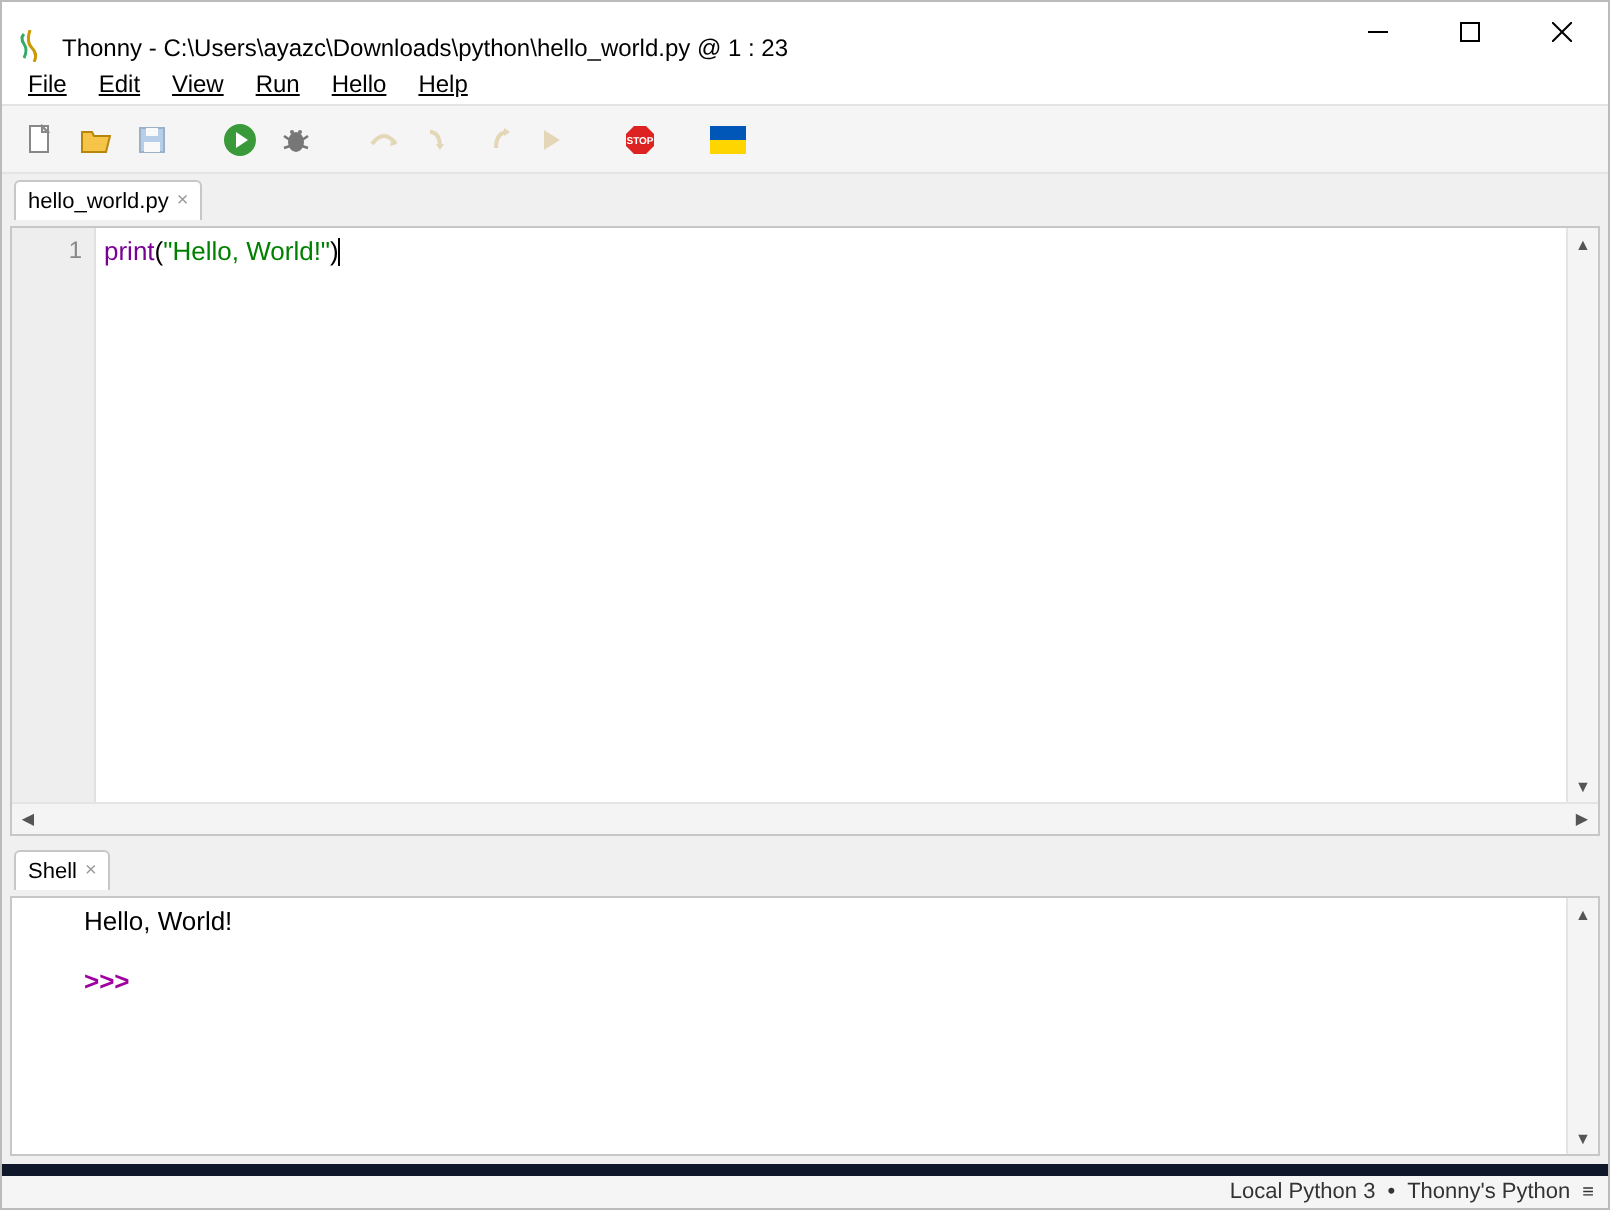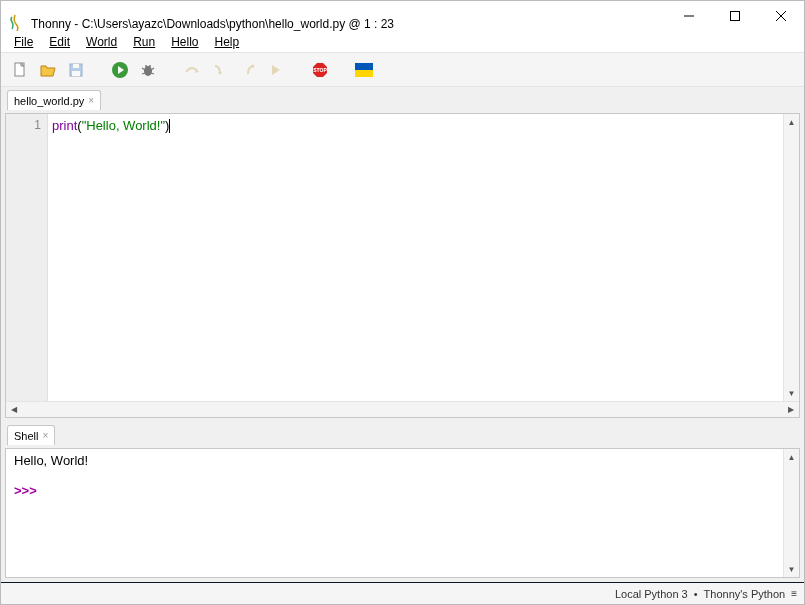--- a/index.html
+++ b/index.html
@@ -29,24 +29,24 @@
 .code-text { padding: 4px 4px; white-space: pre; flex: 1; }
 .tok-fn { color: #7b0096; }
 .tok-paren { color: #000; }
 .tok-str { color: #008000; }
 .cursor { display: inline-block; width: 1px; height: 14px; background: #000; vertical-align: middle; position: relative; top: -1px; }
 .vscroll { width: 16px; background: #f4f4f4; border-left: 1px solid #e4e4e4; display: flex; flex-direction: column; }
 .vscroll .arrow { height: 16px; display: flex; align-items: center; justify-content: center; font-size: 8px; color: #555; }
 .hscroll { height: 16px; background: #f4f4f4; border-top: 1px solid #e4e4e4; display: flex; }
 .hscroll .arrow { width: 16px; display: flex; align-items: center; justify-content: center; font-size: 8px; color: #555; }
 .hscroll .track { flex: 1; }
-.shell-body { flex: 1; display: flex; font-family: "Courier New", monospace; font-size: 13px; background: #fff; }
+.shell-body { flex: 1; display: flex; font-family: "Courier New", monospace; font-size: 13px; background: #fff; padding-left: 28px; }
 .shell-text { flex: 1; padding: 4px 8px; white-space: pre; }
 .shell-prompt { color: #a000a0; font-weight: bold; }
-.statusbar { height: 22px; background: #f5f5f5; border-top: 1px solid #0f172a; display: flex; align-items: center; justify-content: flex-end; padding: 0 8px; font-size: 11px; color: #333; gap: 6px; }
+.statusbar { height: 22px; background: #f5f5f5; border-top: 6px solid #0f172a; display: flex; align-items: center; justify-content: flex-end; padding: 0 8px; font-size: 11px; color: #333; gap: 6px; }
 .hamburger { font-size: 10px; letter-spacing: -1px; }
 </style>
 </head>
 <body>
 
 <div class="window">
 
   <div class="titlebar">
     <span class="app-icon">
       <svg viewBox="0 0 16 16">
@@ -72,21 +72,21 @@
             <line x1="0" y1="0" x2="10" y2="10" stroke="#000" stroke-width="1"></line>
             <line x1="10" y1="0" x2="0" y2="10" stroke="#000" stroke-width="1"></line>
           </svg>
         </div>
     </div>
   </div>
 
   <div class="menubar">
     <span class="menu-item">File</span>
     <span class="menu-item">Edit</span>
-    <span class="menu-item">World</span>
+    <span class="menu-item">View</span>
     <span class="menu-item">Run</span>
     <span class="menu-item">Hello</span>
     <span class="menu-item">Help</span>
   </div>
 
   <div class="toolbar">
     <div class="tb-btn">
         <svg width="16" height="16" viewBox="0 0 16 16">
           <rect x="3" y="1" width="9" height="13" fill="#fff" stroke="#888"></rect>
           <path d="M9 1 L12 4 L9 4 Z" fill="#ddd" stroke="#888"></path>

